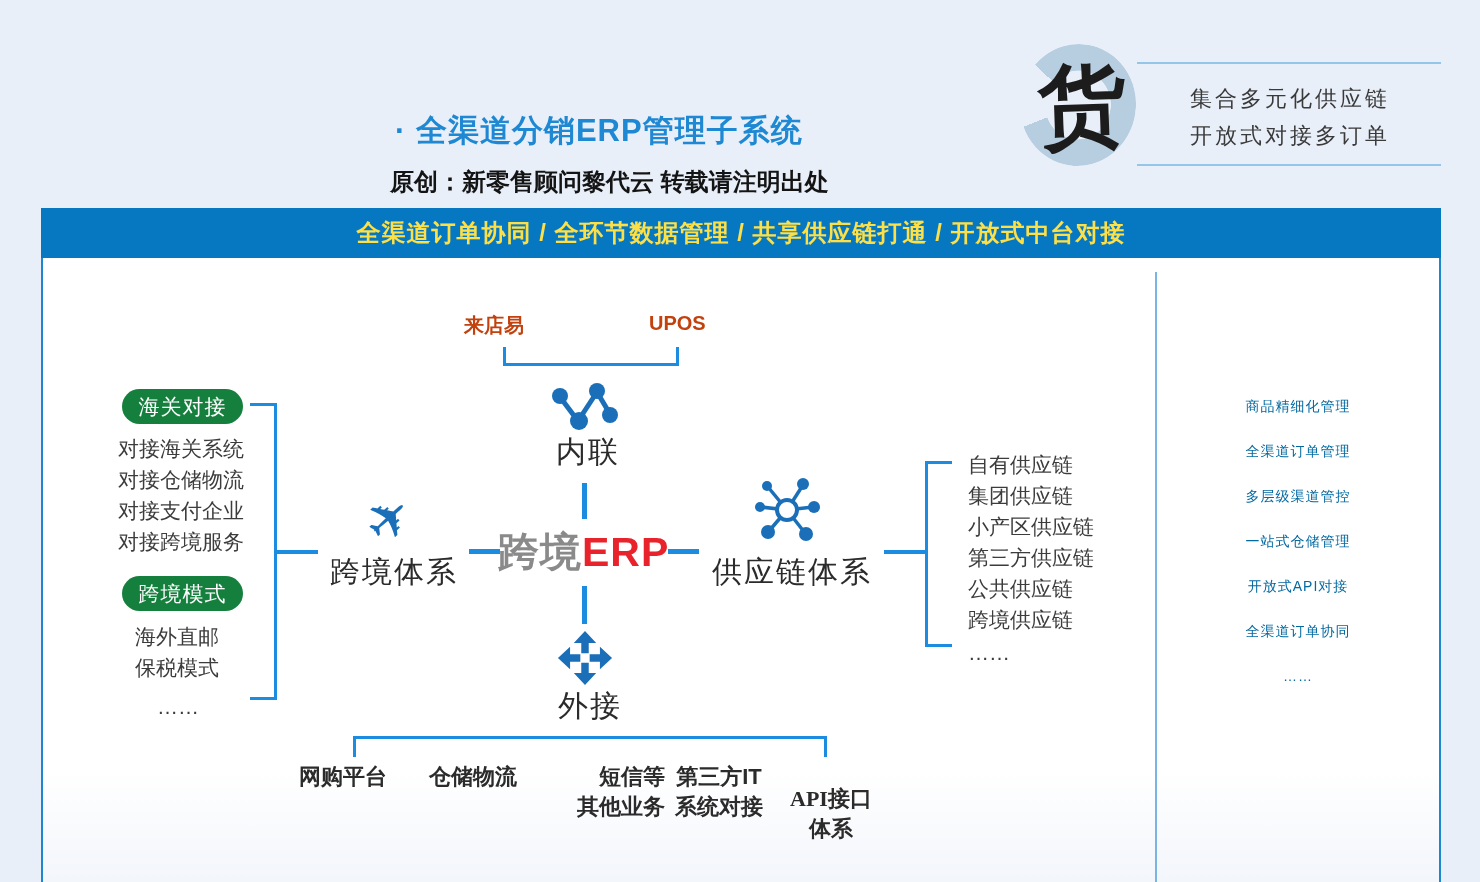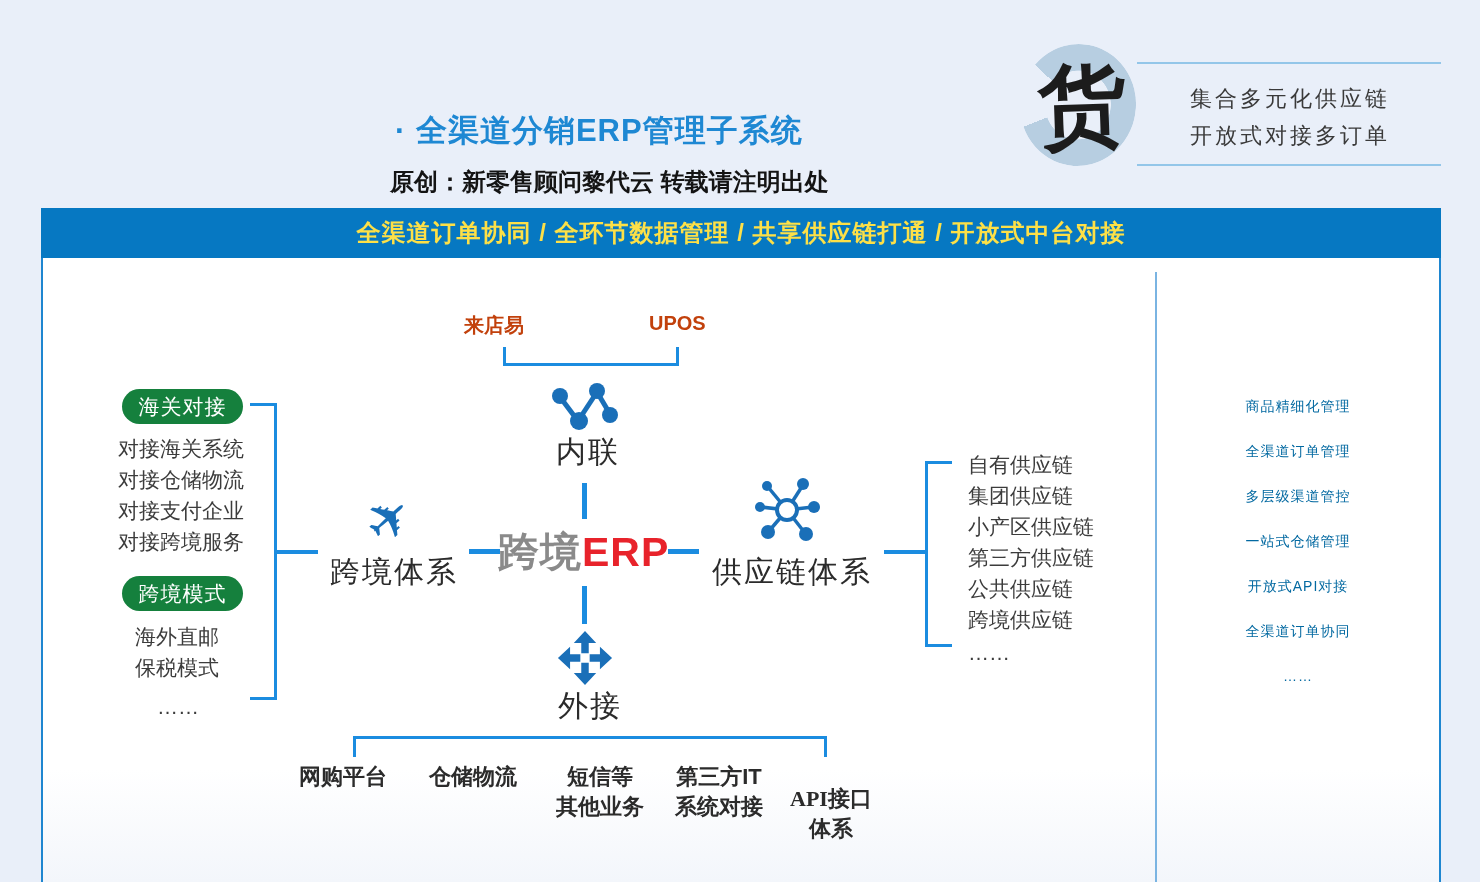--- a/index.html
+++ b/index.html
@@ -183,21 +183,21 @@
   </div>
 
   <div class="abs bracket-up"></div>
 
   <div class="abs bottom-item" style="left:278px; top:762px; width:130px;">
     <div>网购平台</div>
   </div>
   <div class="abs bottom-item" style="left:408px; top:762px; width:130px;">
     <div>仓储物流</div>
   </div>
-  <div class="abs bottom-item" style="left:535px; top:762px; width:130px;">
+  <div class="abs bottom-item" style="left:535px; top:762px; width:130px;text-align:right;">
     <div>短信等</div>
     <div>其他业务</div>
   </div>
   <div class="abs bottom-item" style="left:654px; top:762px; width:130px;">
     <div>第三方IT</div>
     <div>系统对接</div>
   </div>
   <div class="abs bottom-item" style="left:766px; top:784px; width:130px;font-family:Liberation Serif, serif;">
     <div>API接口</div>
     <div>体系</div>

